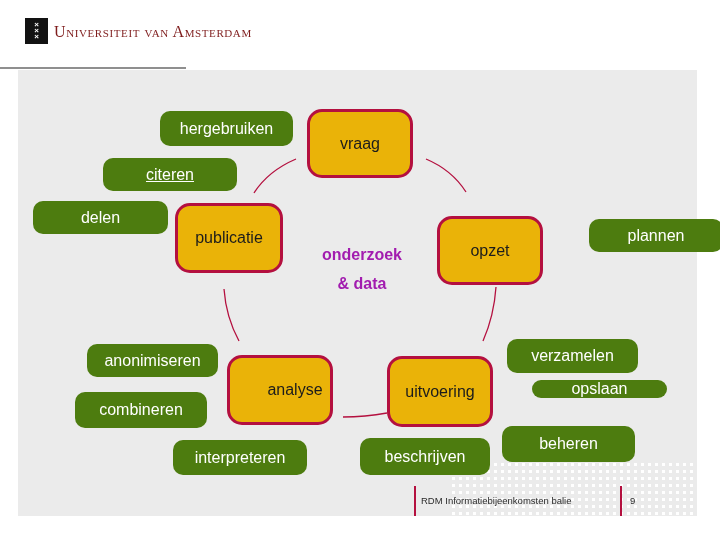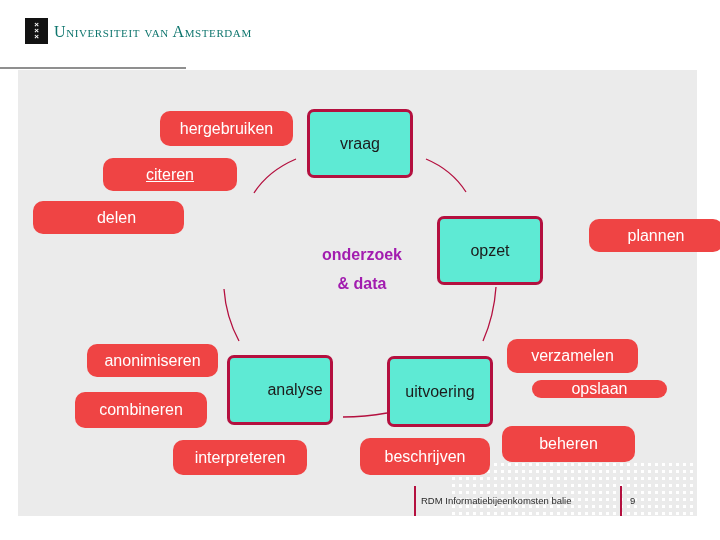--- a/index.html
+++ b/index.html
@@ -4,39 +4,39 @@
 <style>
   html,body{margin:0;padding:0;}
   body{width:720px;height:540px;background:#ffffff;font-family:"Liberation Sans","DejaVu Sans",sans-serif;position:relative;overflow:hidden;}
   .page{position:absolute;left:0;top:0;width:720px;height:540px;background:#ffffff;}
 
   
   .logo-box{position:absolute;left:25px;top:18px;width:23px;height:26px;background:#121212;display:flex;flex-direction:column;align-items:center;justify-content:center;}
   .logo-box .xcol{color:#ffffff;font-size:8px;line-height:6px;font-weight:bold;text-align:center;letter-spacing:0;}
   .logo-text{position:absolute;left:54px;top:20px;height:24px;display:flex;align-items:center;
     font-family:"Liberation Serif","DejaVu Serif",serif;font-variant:small-caps;font-size:16px;
-    color:#0f766e;letter-spacing:0.6px;}
+    color:#7f1d1d;letter-spacing:0.6px;}
   .header-rule{position:absolute;left:0;top:67px;width:186px;height:2px;background:#8f8f8f;}
 
   
   .slide{position:absolute;left:18px;top:70px;width:679px;height:446px;background:#ebebeb;}
   .dots{position:absolute;left:450px;top:461px;width:247px;height:55px;
     background-image:radial-gradient(circle,#ffffff 1.5px,rgba(255,255,255,0) 1.9px);
     background-size:7px 7px;}
 
   
-  .rnode{position:absolute;background:#ef4444;color:#ffffff;border-radius:10px;
+  .rnode{position:absolute;background:#4d7c0f;color:#ffffff;border-radius:10px;
     display:flex;align-items:center;justify-content:center;font-size:16px;z-index:3;}
-  .wnode{position:absolute;background:#5eead4;border:3.5px solid #b4103f;border-radius:7px;
+  .wnode{position:absolute;background:#eab308;border:3.5px solid #b4103f;border-radius:15px;
     display:flex;align-items:center;justify-content:center;font-size:16px;color:#1c1c1c;
     box-sizing:border-box;z-index:3;}
 
   .n-hergebruiken{left:160px;top:111px;width:133px;height:35px;}
   .n-citeren{left:103px;top:158px;width:134px;height:33px;text-decoration:underline;}
-  .n-delen{left:33px;top:201px;width:135px;height:33px;padding-left:16px;}
+  .n-delen{left:33px;top:201px;width:135px;height:33px;}
   .n-plannen{left:557px;top:219px;width:134px;height:33px;margin-left:32px;}
   .n-verzamelen{left:507px;top:339px;width:131px;height:34px;}
   .n-opslaan{left:532px;top:380px;width:135px;height:18px;}
   .n-beheren{left:502px;top:426px;width:133px;height:36px;}
   .n-beschrijven{left:360px;top:438px;width:130px;height:37px;}
   .n-interpreteren{left:173px;top:440px;width:134px;height:35px;}
   .n-combineren{left:75px;top:392px;width:132px;height:36px;}
   .n-anonimiseren{left:87px;top:344px;width:131px;height:33px;}
 
   .n-vraag{left:307px;top:109px;width:106px;height:69px;}
@@ -87,20 +87,21 @@
   <div class="rnode n-plannen">plannen</div>
   <div class="rnode n-verzamelen">verzamelen</div>
   <div class="rnode n-opslaan">opslaan</div>
   <div class="rnode n-beheren">beheren</div>
   <div class="rnode n-beschrijven">beschrijven</div>
   <div class="rnode n-interpreteren">interpreteren</div>
   <div class="rnode n-combineren">combineren</div>
   <div class="rnode n-anonimiseren">anonimiseren</div>
 
   <div class="wnode n-vraag">vraag</div>
+  <div class="wnode n-publicatie">publicatie</div>
   <div class="wnode n-opzet">opzet</div>
   <div class="wnode n-analyse">analyse</div>
   <div class="wnode n-uitvoering">uitvoering</div>
 
   <div class="center-label">
     <div>onderzoek</div>
     <div>&amp; data</div>
   </div>
 
   <div class="f-rule left"></div>

